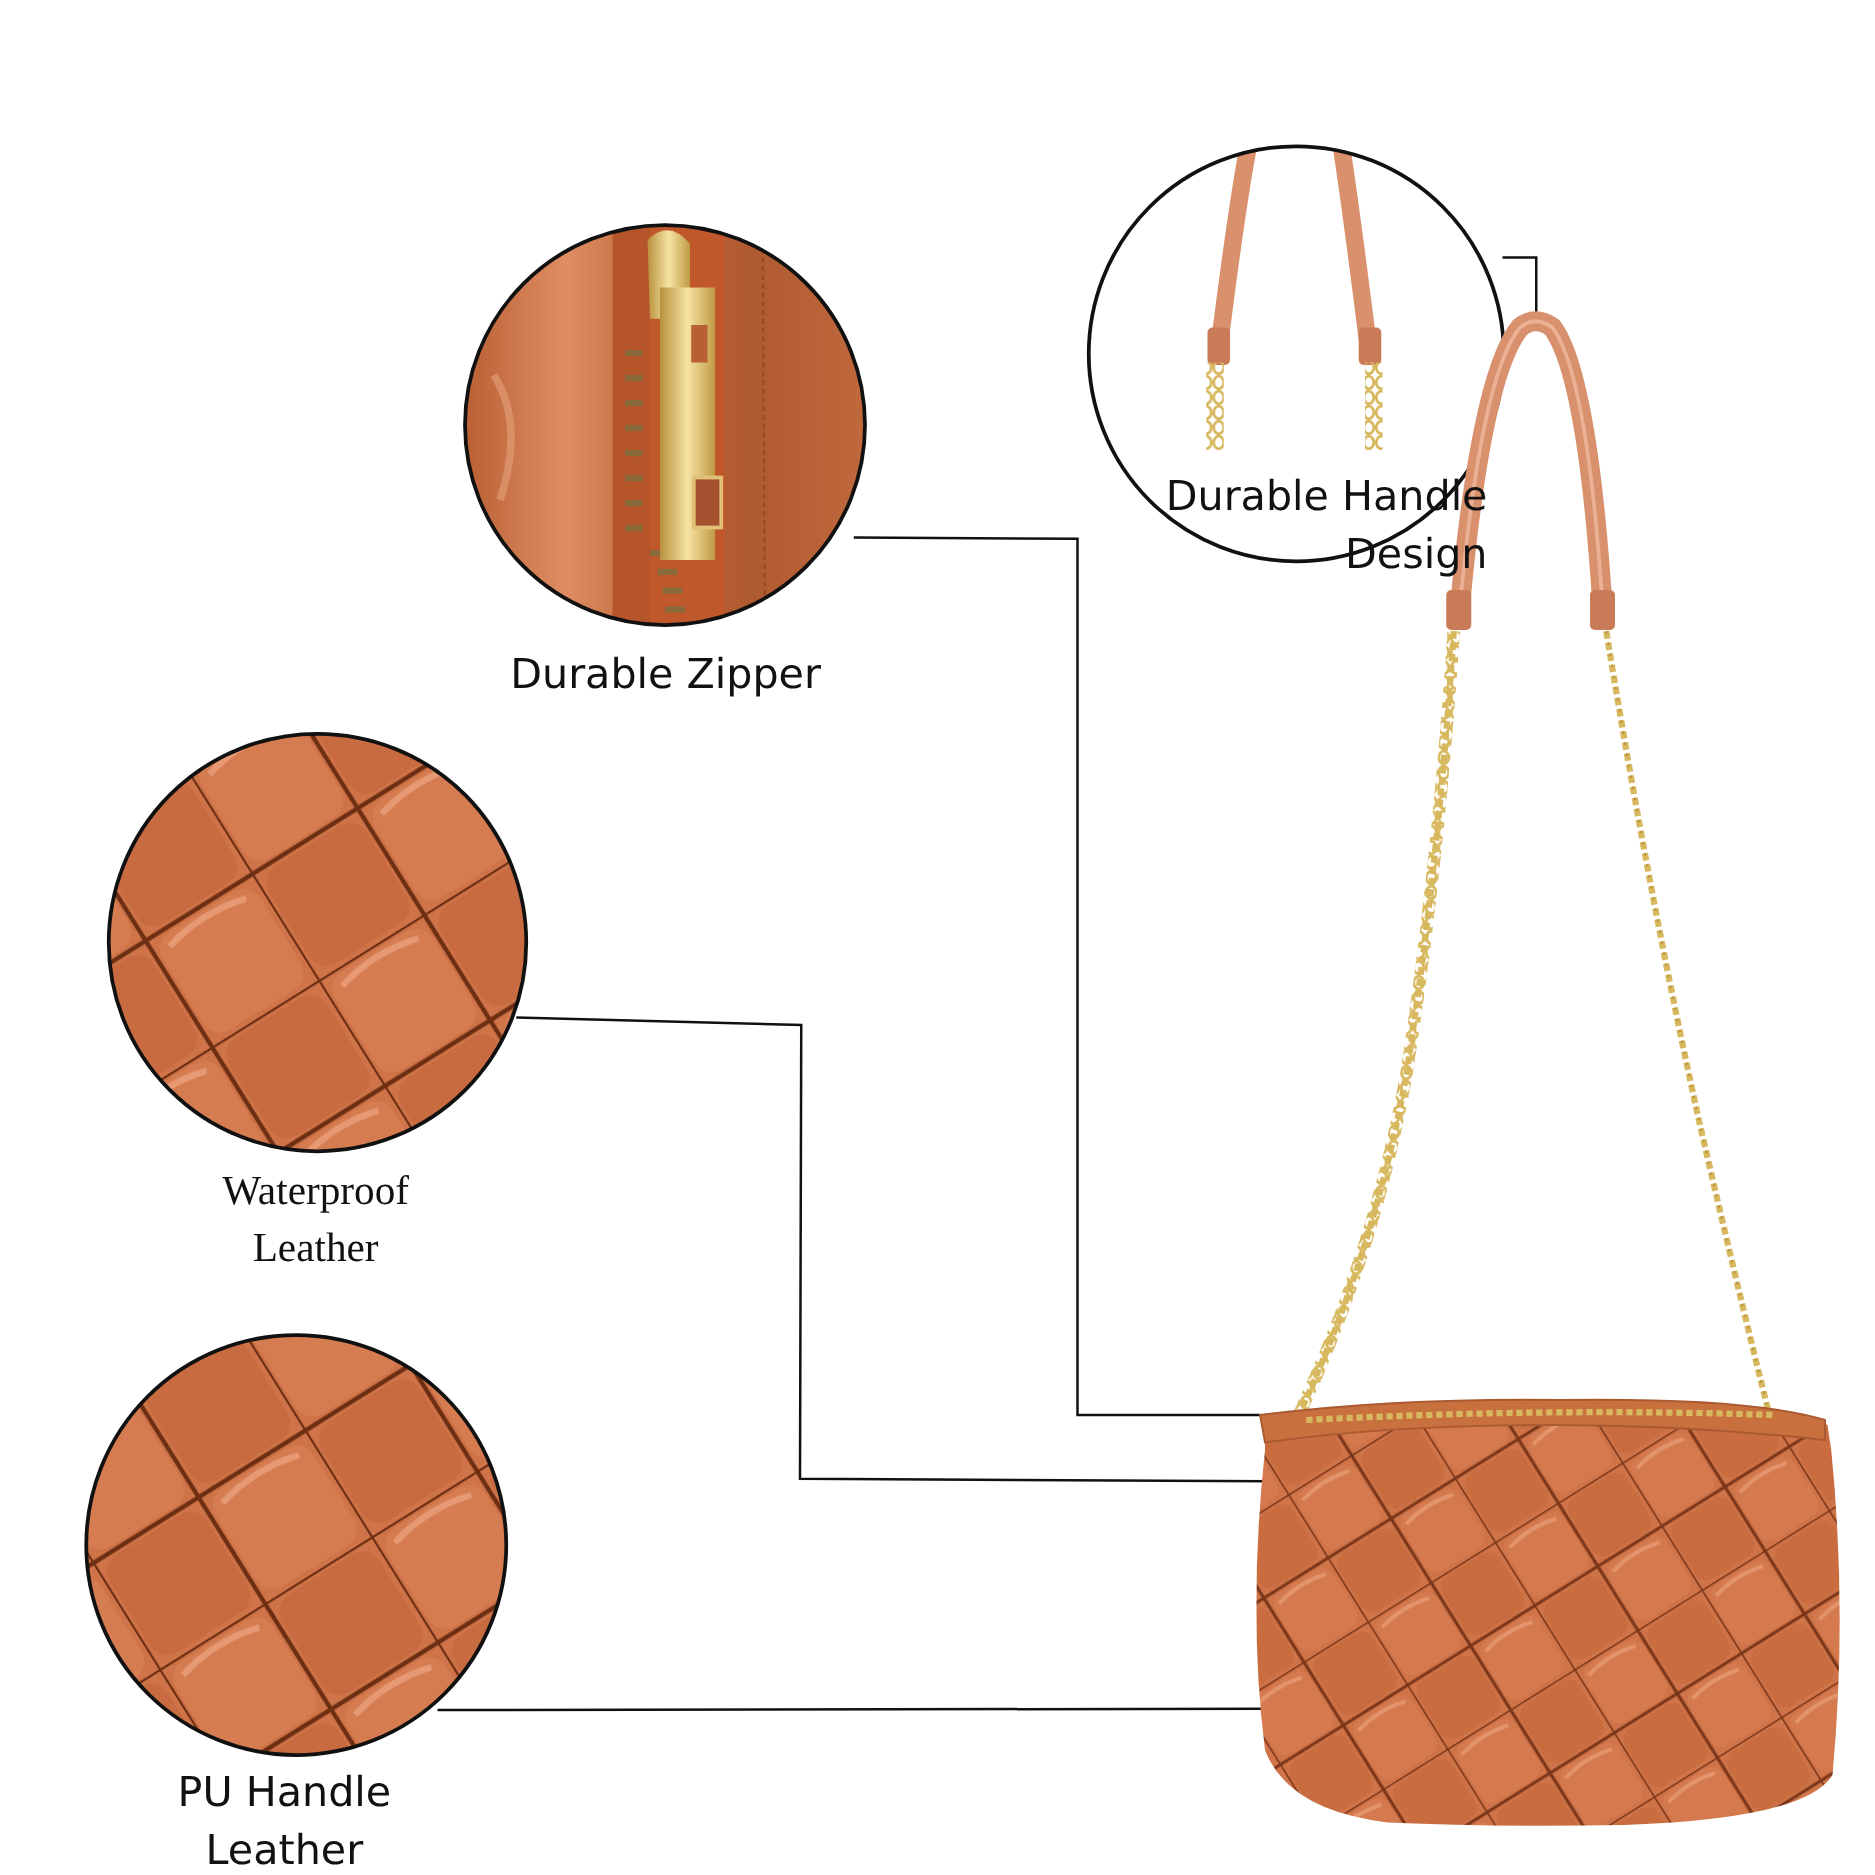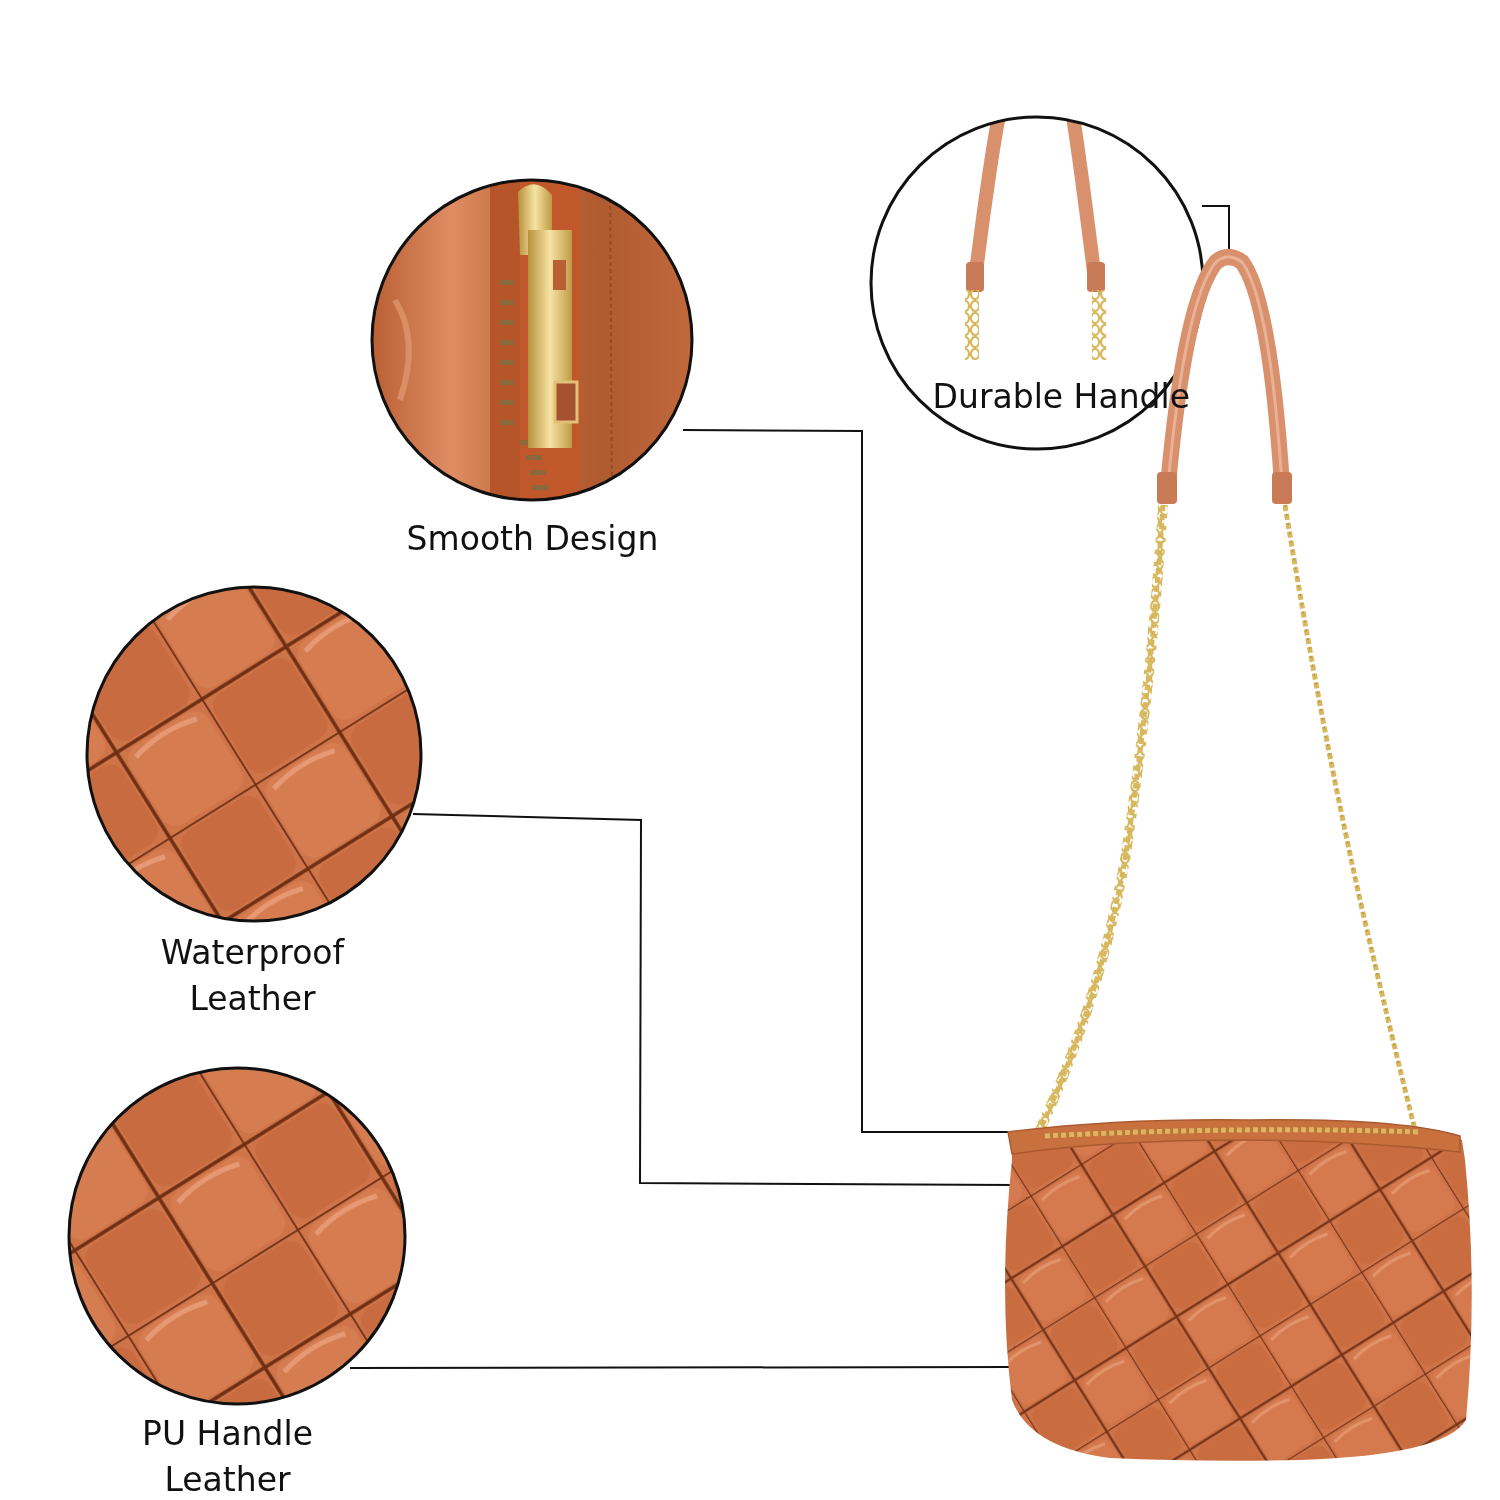--- a/index.html
+++ b/index.html
@@ -146,28 +146,29 @@
     <g>
       <g clip-path="url(#clipBag)">
         <rect x="995" y="1110" width="490" height="360" fill="url(#weave)"></rect>
       </g>
       <path d="M1008 1132 Q1120 1118 1250 1120 Q1400 1118 1460 1136 L1460 1152 Q1350 1140 1240 1140 Q1110 1140 1012 1154 Z" fill="#c9703f" stroke="#a95a30" stroke-width="1.5"></path>
       <path d="M1045 1136 Q1240 1126 1420 1132" stroke="#d8b85e" stroke-width="5" fill="none" stroke-dasharray="5 3"></path>
     </g>
   </svg>
 
   <div class="label" style="left:380px; top:516px; width:305px;">
-    <span>Smooth Design</span>
+    <span>Durable Zipper</span>
   </div>
 
   <div class="label" style="left:885px; top:374px; width:305px;text-align:right;">
     <div>Durable Handle</div>
+    <div>Design</div>
   </div>
 
-  <div class="label" style="left:100px; top:930px; width:305px;">
+  <div class="label" style="left:100px; top:930px; width:305px;font-family:Liberation Serif, serif;">
     <div>Waterproof</div>
     <div>Leather</div>
   </div>
 
   <div class="label" style="left:75px; top:1411px; width:305px;">
     <div>PU Handle</div>
     <div>Leather</div>
   </div>
 
 </div>

